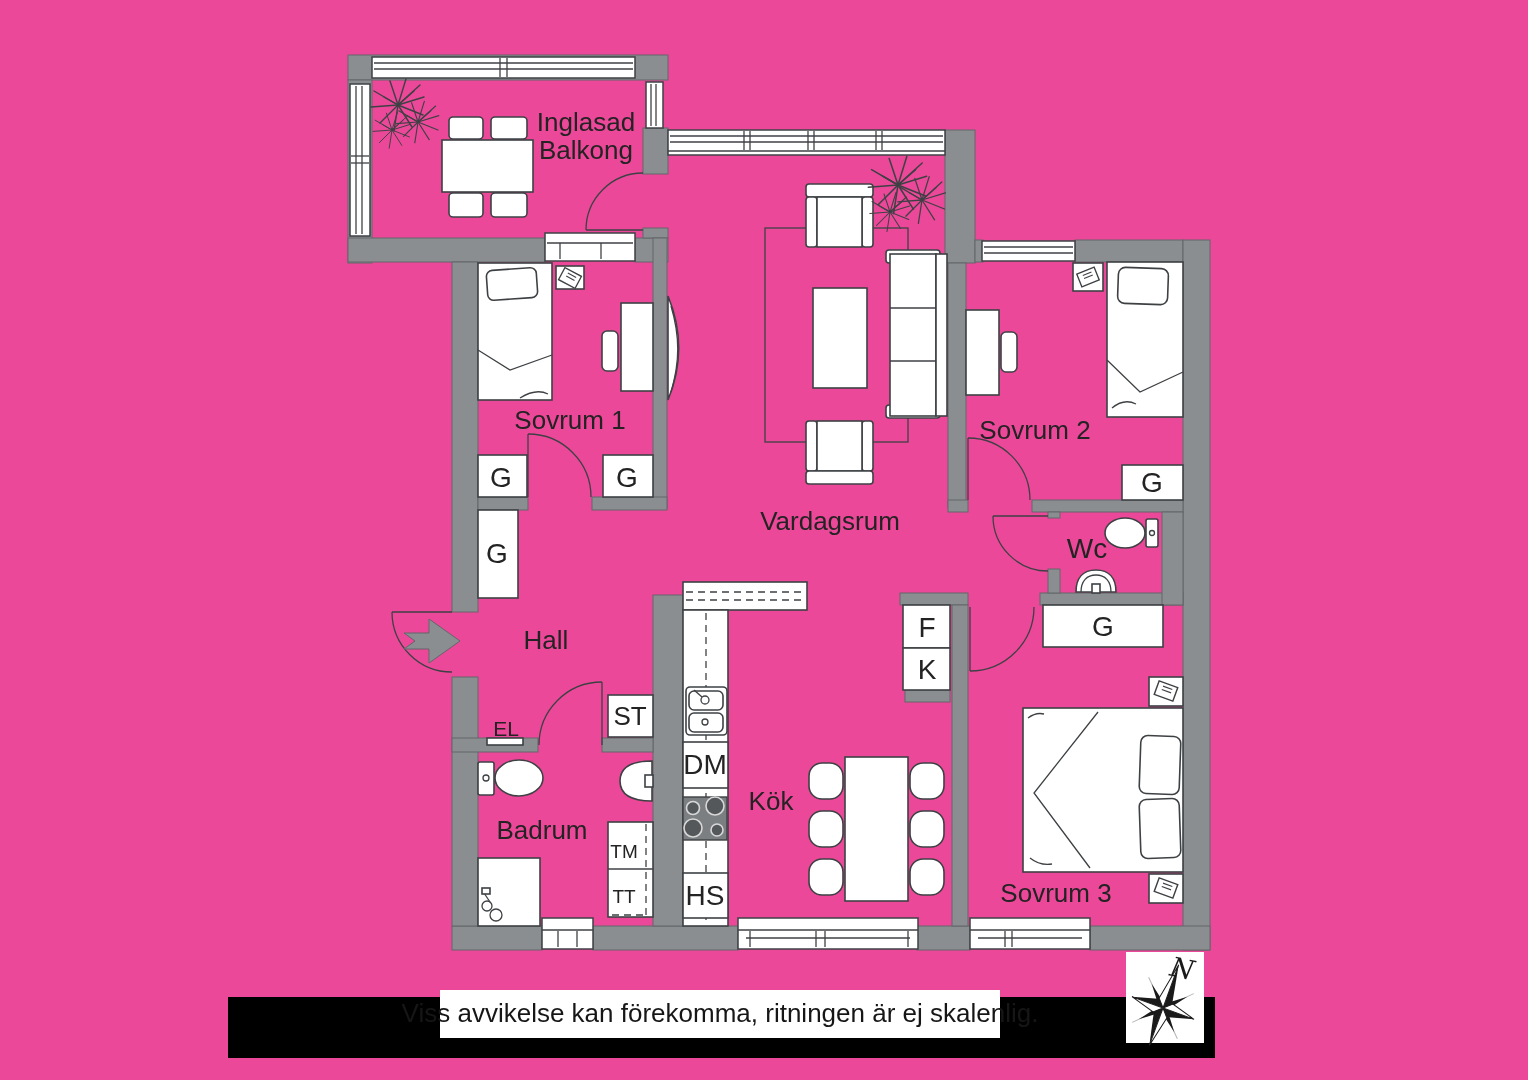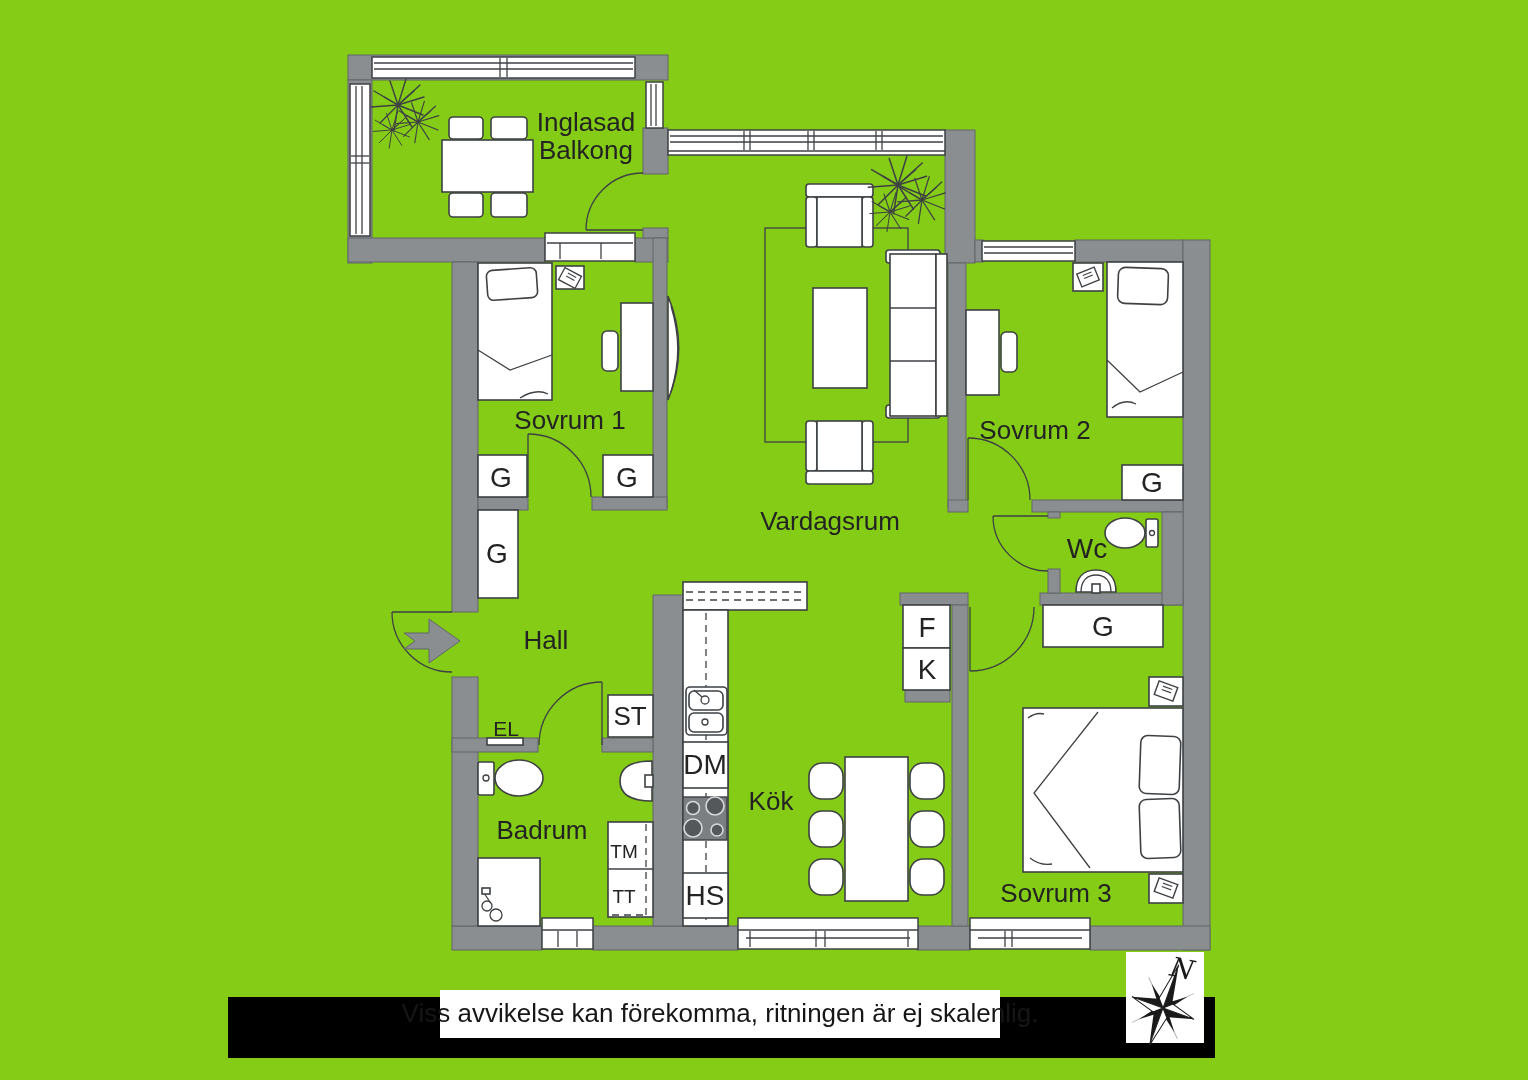--- a/index.html
+++ b/index.html
@@ -1,16 +1,16 @@
 <!DOCTYPE html>
 <html><head>
 <meta charset="utf-8">
 <style>
   html,body{margin:0;padding:0;background:#ffffff;}
-  .stage{position:relative;width:1528px;height:1080px;background:#84cc16;overflow:hidden;
+  .stage{position:relative;width:1528px;height:1080px;background:#ec4899;overflow:hidden;
          font-family:"Liberation Sans",sans-serif;}
   svg{position:absolute;left:0;top:0;}
   .wall{fill:#8b8e90;stroke:#63666a;stroke-width:1;}
   .win{fill:#ffffff;stroke:#3e4144;stroke-width:1.5;}
   .ln{fill:none;stroke:#3e4144;stroke-width:1.6;}
   .lnt{fill:none;stroke:#3e4144;stroke-width:1.3;}
   .lnf{fill:#ffffff;stroke:#3e4144;stroke-width:1.6;}
   .dash{stroke-dasharray:7 5;}
   .lbl{fill:#232323;font-family:"Liberation Sans",sans-serif;text-anchor:middle;}
   .t26{font-size:26px;} .t28{font-size:28px;} .t21{font-size:21px;} .t19{font-size:19px;}

